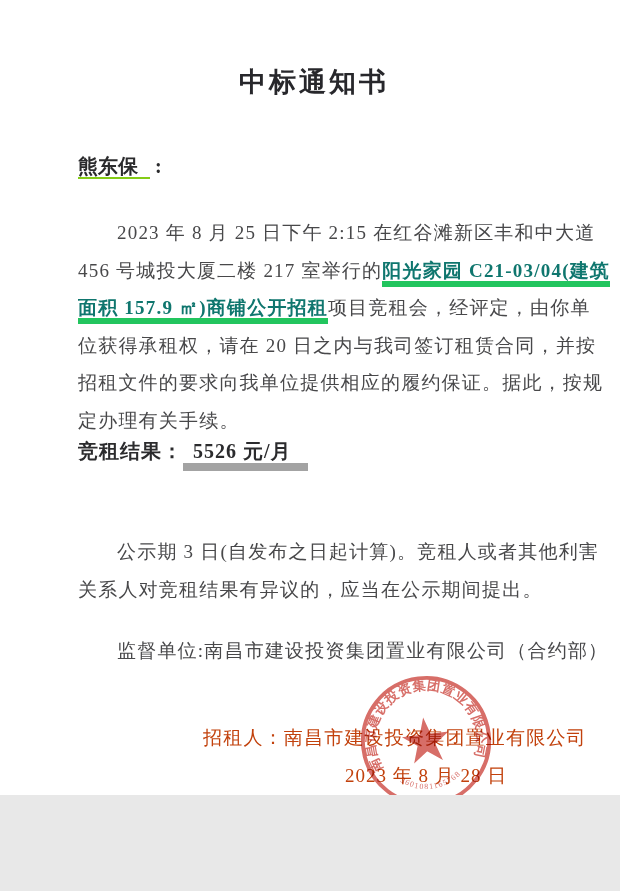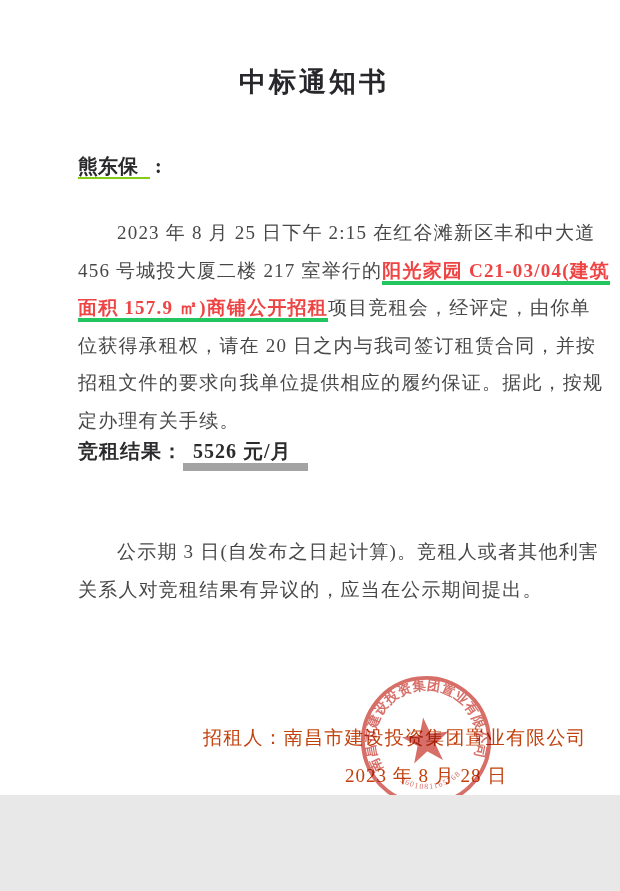--- a/index.html
+++ b/index.html
@@ -45,22 +45,22 @@
     width: 490px;
     font-size: 19px;
     line-height: 37.5px;
     letter-spacing: 1.2px;
     color: #48484a;
   }
   .para .line { white-space: nowrap; }
   .para .line.indent { padding-left: 39px; margin-top: 24px; }
   .seg.h {
     font-weight: bold;
-    color: #ef4444;
-    border-bottom: 4px solid #22c55e;
+    color: #0f766e;
+    border-bottom: 6px solid #22c55e;
   }
   #paragraph-1 { top: 190px; }
   #paragraph-2 { top: 509px; }
   .result-line {
     position: absolute;
     left: 78px; top: 437px;
     font-size: 20px;
     font-weight: bold;
     color: #2b2b2d;
     line-height: 28px;
@@ -116,20 +116,21 @@
     </div>
 
   <div class="result-line">
     <span>竞租结果：</span><span class="value">5526 元/月</span>
   </div>
 
   <div class="para" id="paragraph-2">
 
   <div class="line indent"><span class="seg n">公示期 3 日(自发布之日起计算)。竞租人或者其他利害</span></div>
       <div class="line"><span class="seg n">关系人对竞租结果有异议的，应当在公示期间提出。</span></div>
+      <div class="line indent"><span class="seg n">监督单位:南昌市建设投资集团置业有限公司（合约部）</span></div>
     </div>
 
   <div class="signature">
     <div class="lessor-line">
       <span>招租人：</span><span>南昌市建设投资集团置业有限公司</span>
     </div>
     <div class="date-line">2023 年 8 月 28 日</div>
   </div>
 
   <svg class="seal" viewBox="0 0 140 140" xmlns="http://www.w3.org/2000/svg">

